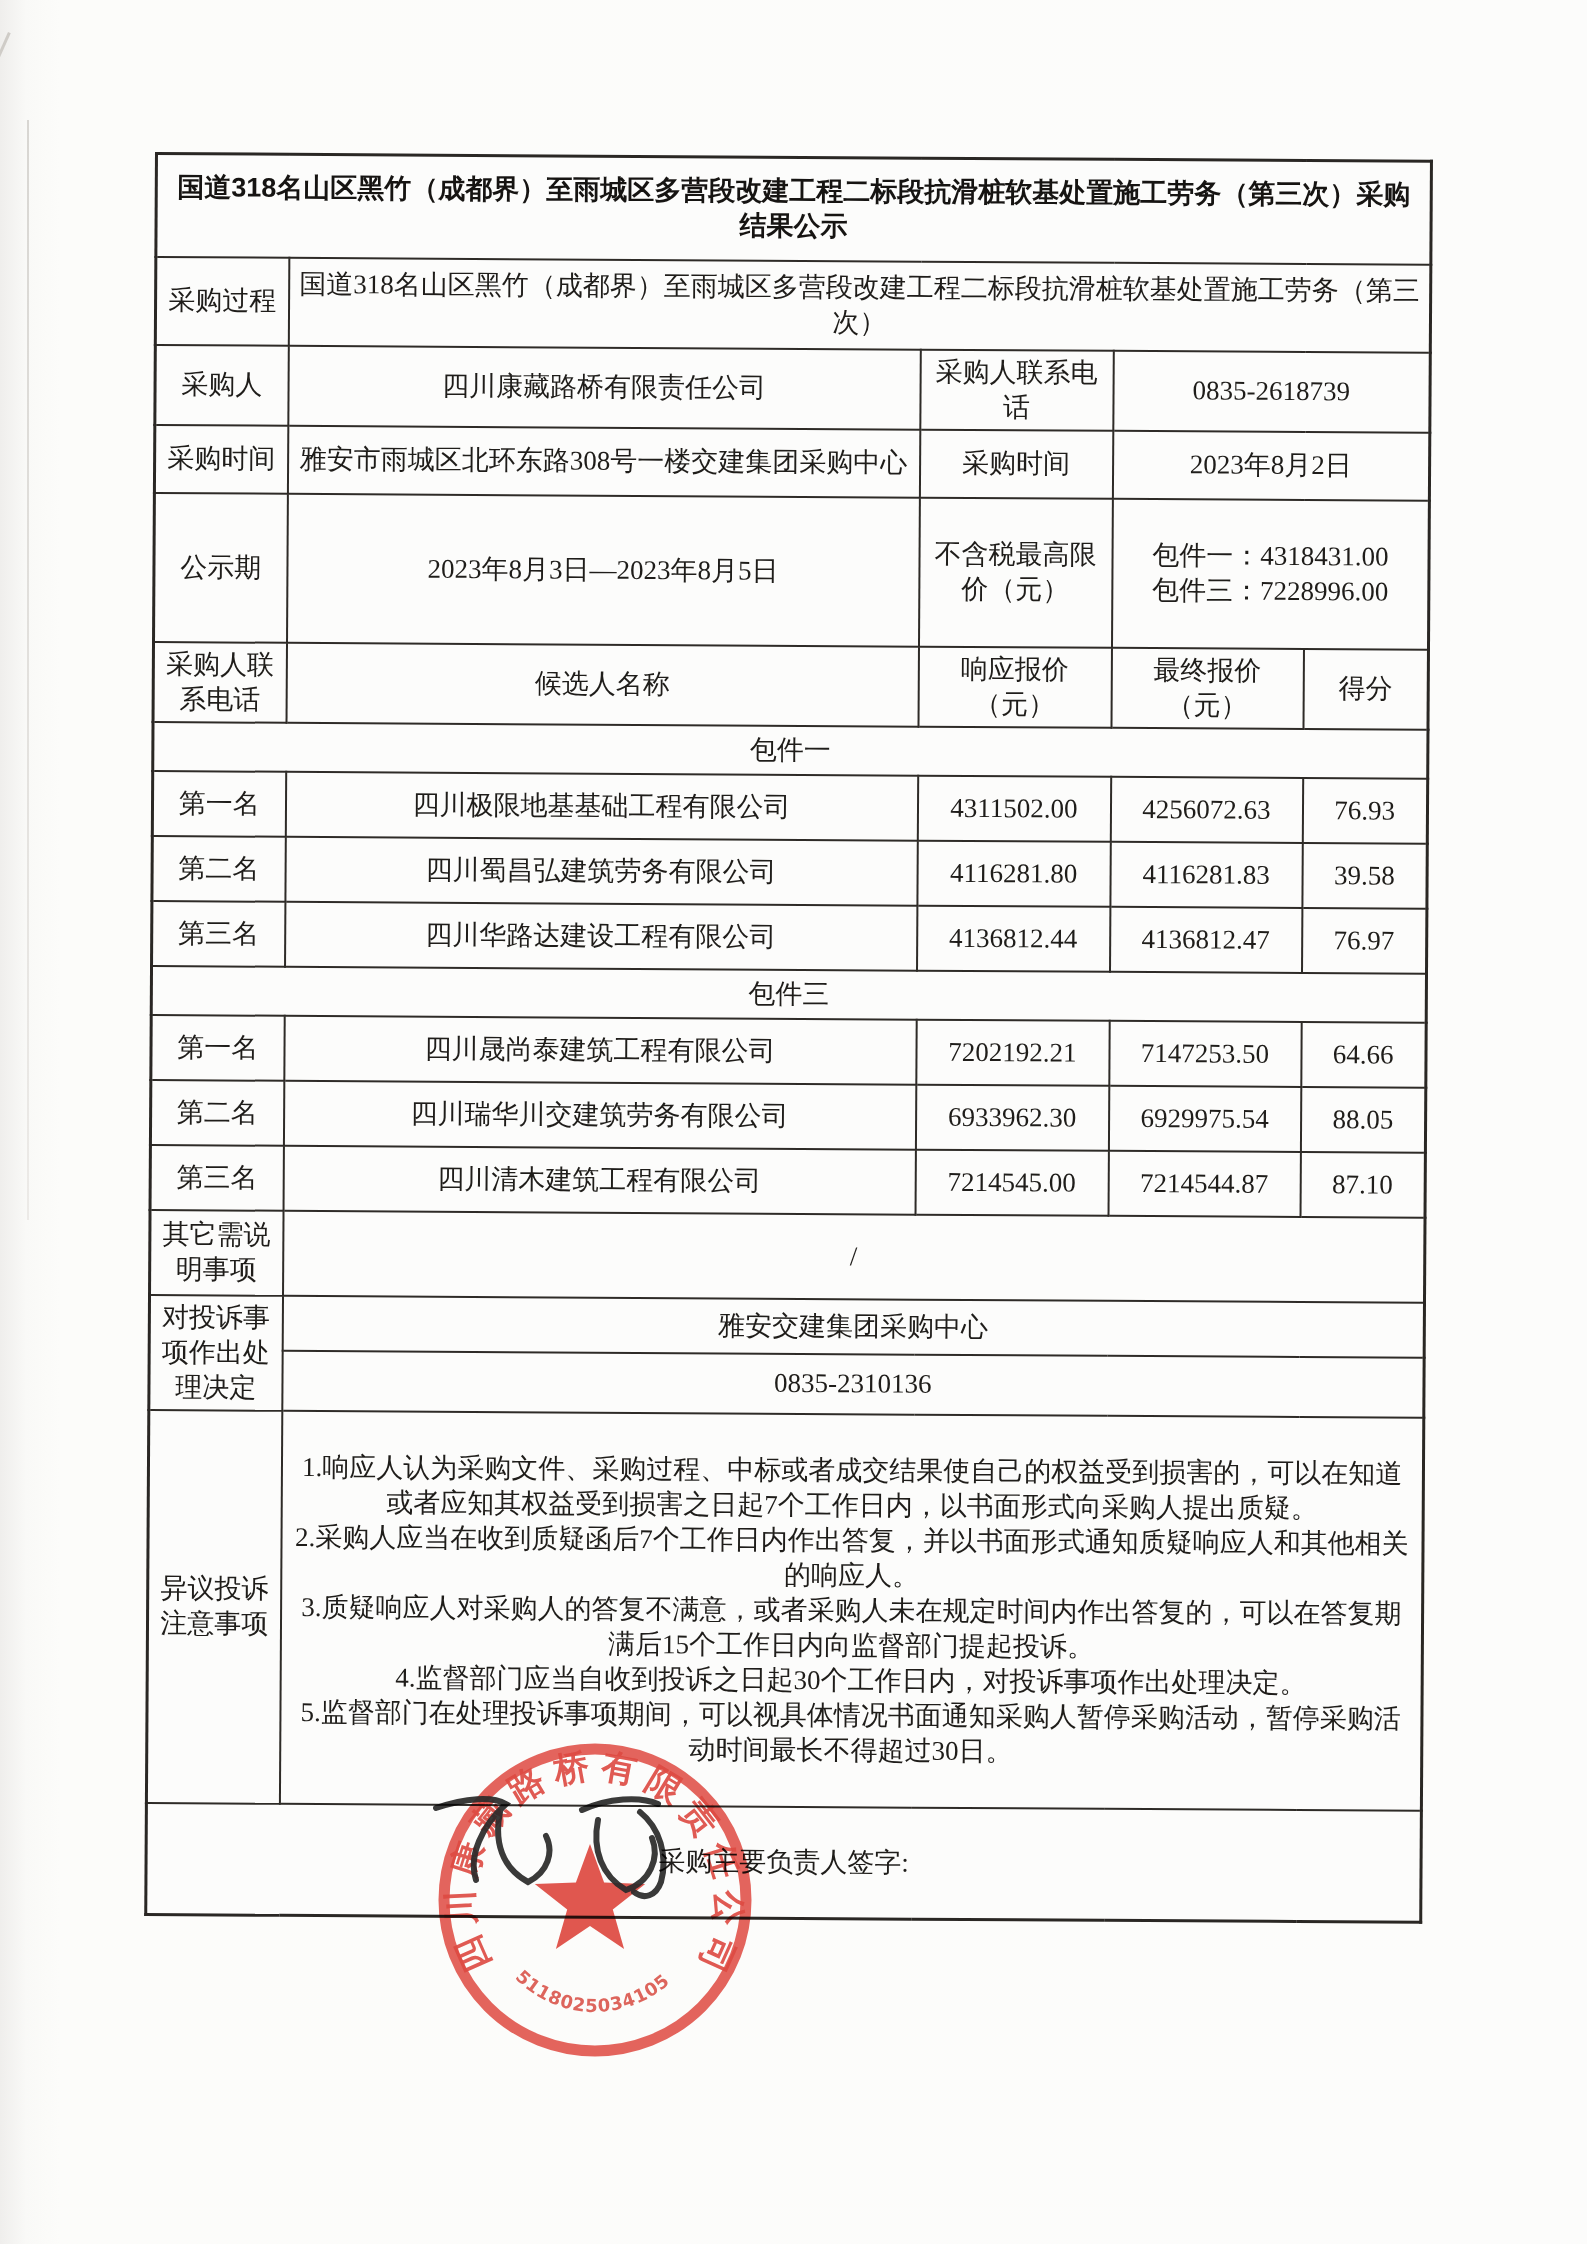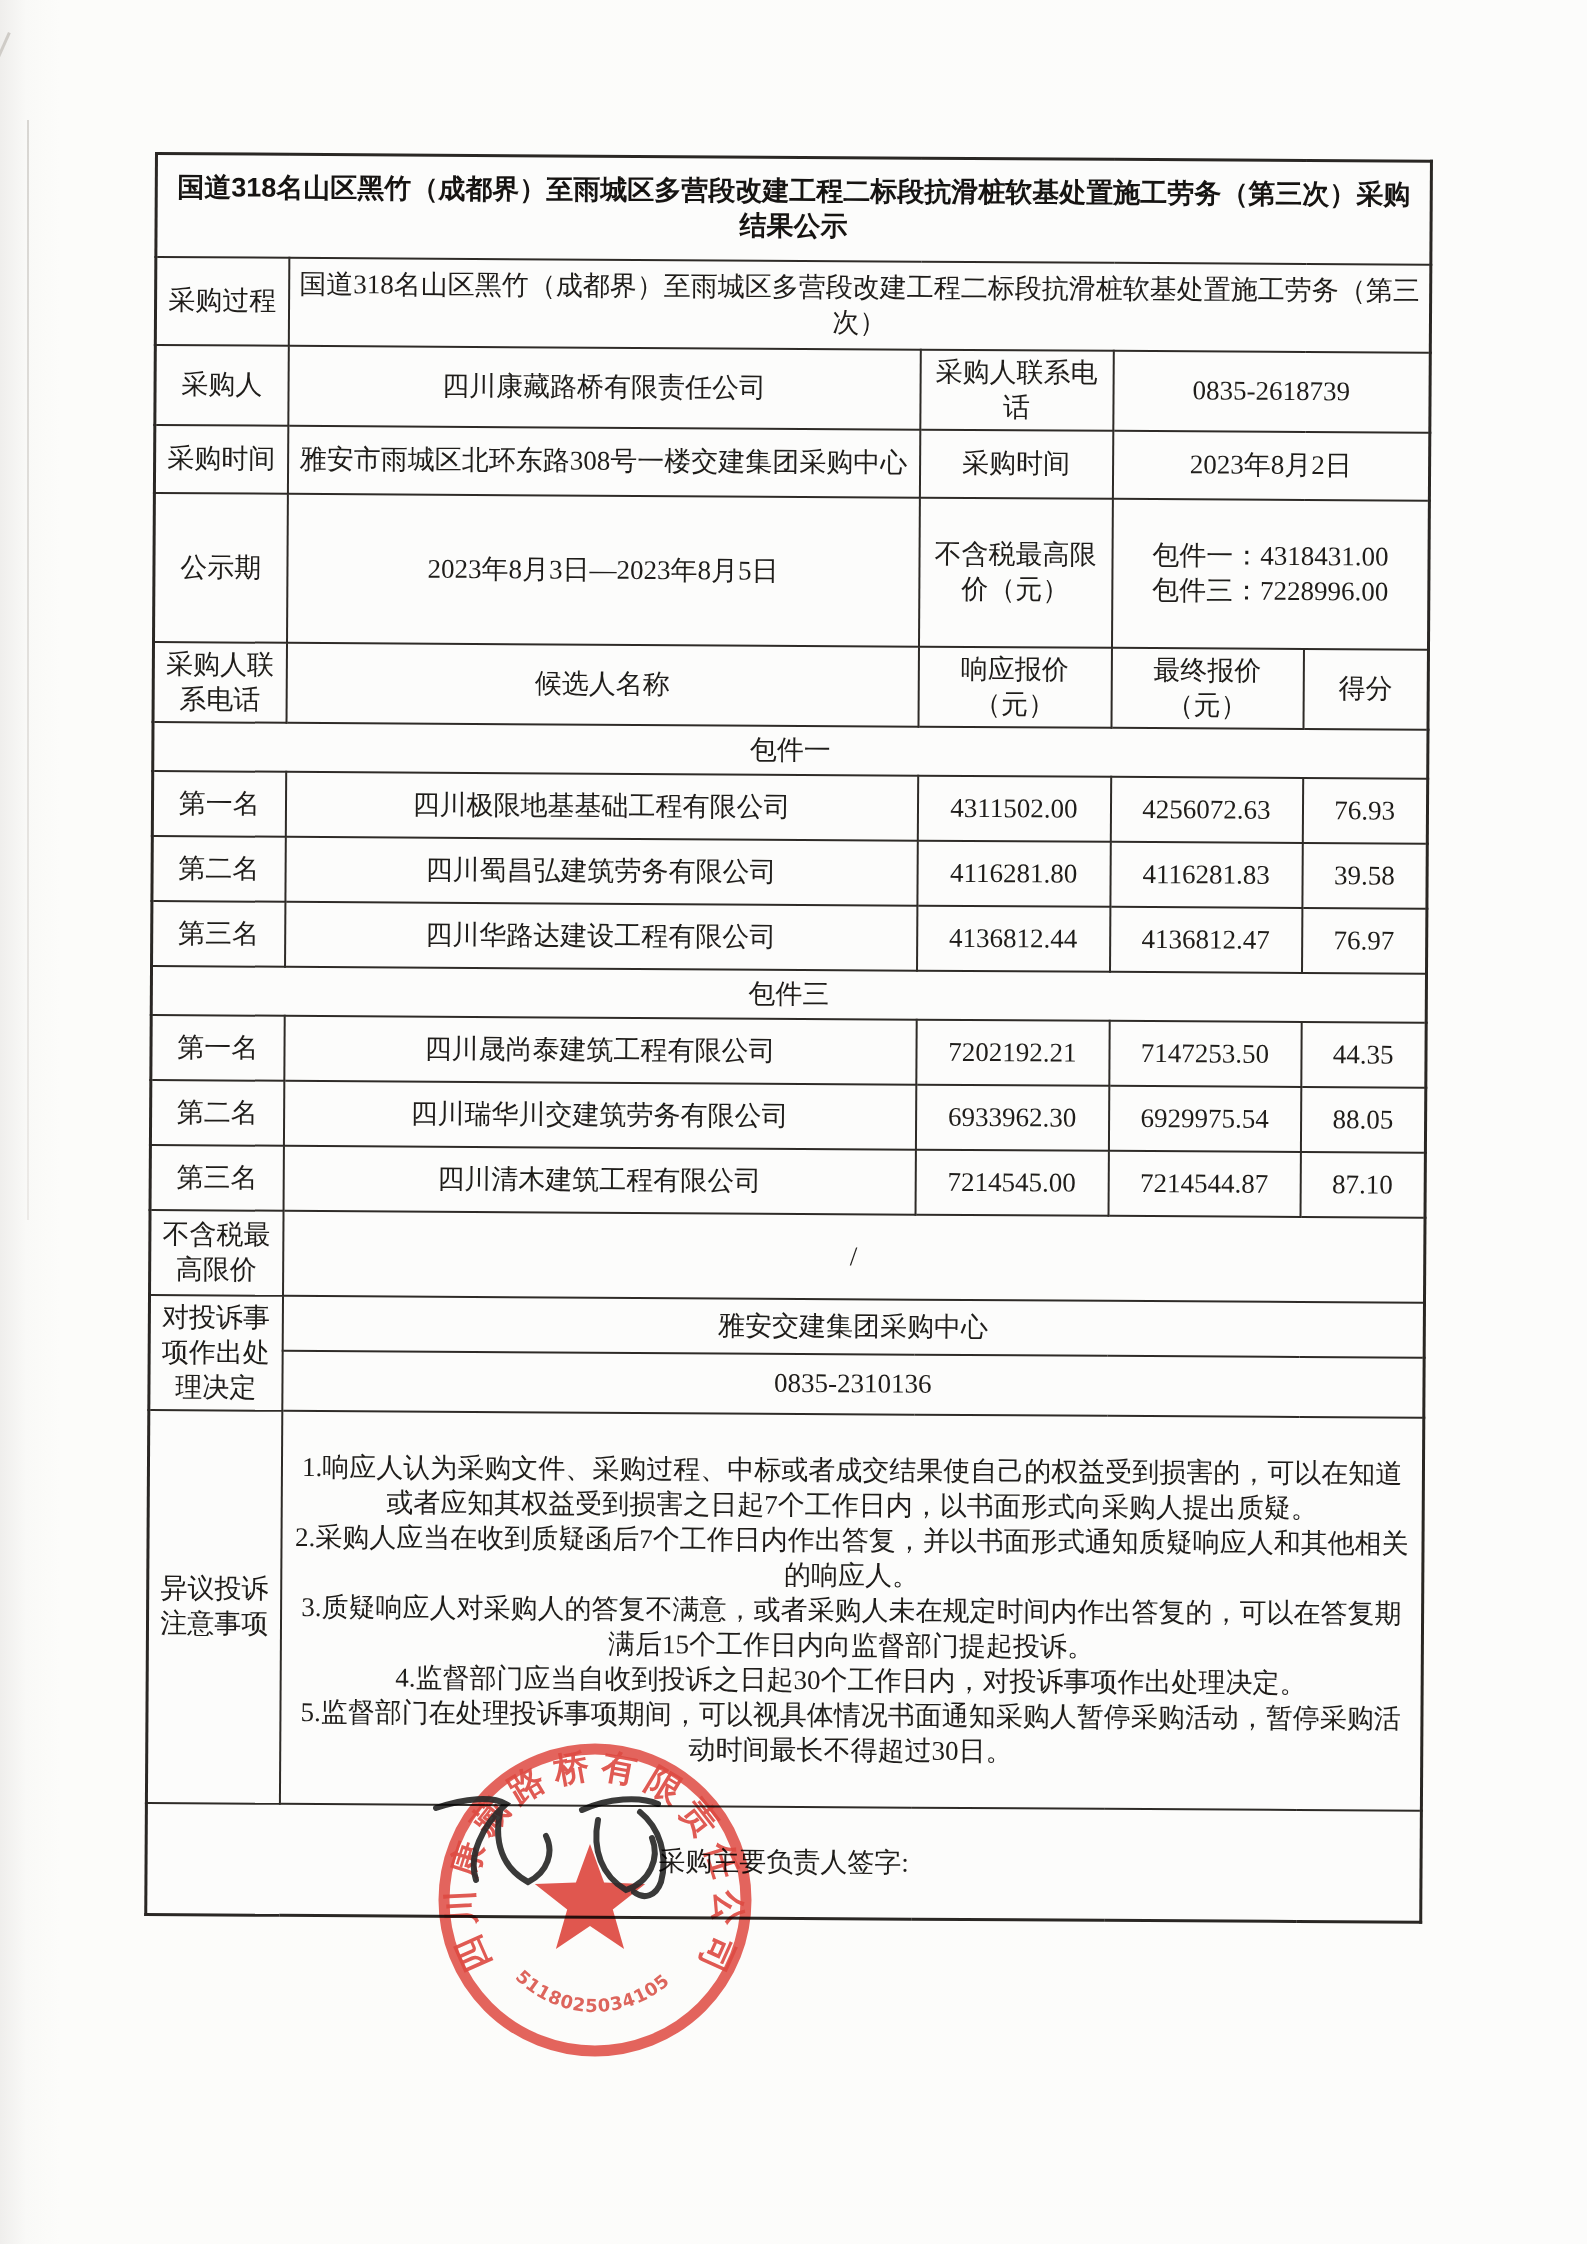--- a/index.html
+++ b/index.html
@@ -136,39 +136,39 @@
   </tr>
 
   <tr style="height:49px">
     <td colspan="5">包件三</td>
   </tr>
   <tr style="height:65px">
     <td>第一名</td>
     <td>四川晟尚泰建筑工程有限公司</td>
     <td>7202192.21</td>
     <td>7147253.50</td>
-    <td>44.35</td>
+    <td>64.66</td>
   </tr>
   <tr style="height:65px">
     <td>第二名</td>
     <td>四川瑞华川交建筑劳务有限公司</td>
     <td>6933962.30</td>
     <td>6929975.54</td>
     <td>88.05</td>
   </tr>
   <tr style="height:65px">
     <td>第三名</td>
     <td>四川清木建筑工程有限公司</td>
     <td>7214545.00</td>
     <td>7214544.87</td>
     <td>87.10</td>
   </tr>
 
   <tr style="height:85px">
-    <td>不含税最高限价</td>
+    <td>其它需说明事项</td>
     <td colspan="4">/</td>
   </tr>
 
   <tr style="height:47px">
     <td rowspan="2">对投诉事项作出处理决定</td>
     <td colspan="4">雅安交建集团采购中心</td>
   </tr>
   <tr style="height:50px">
     <td colspan="4">0835-2310136</td>
   </tr>

